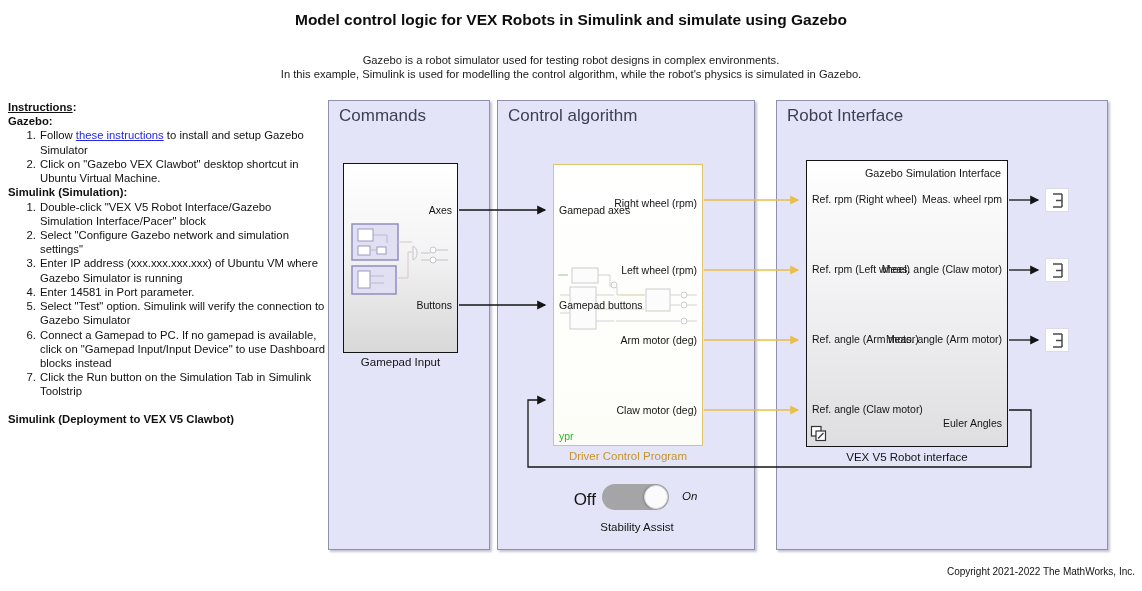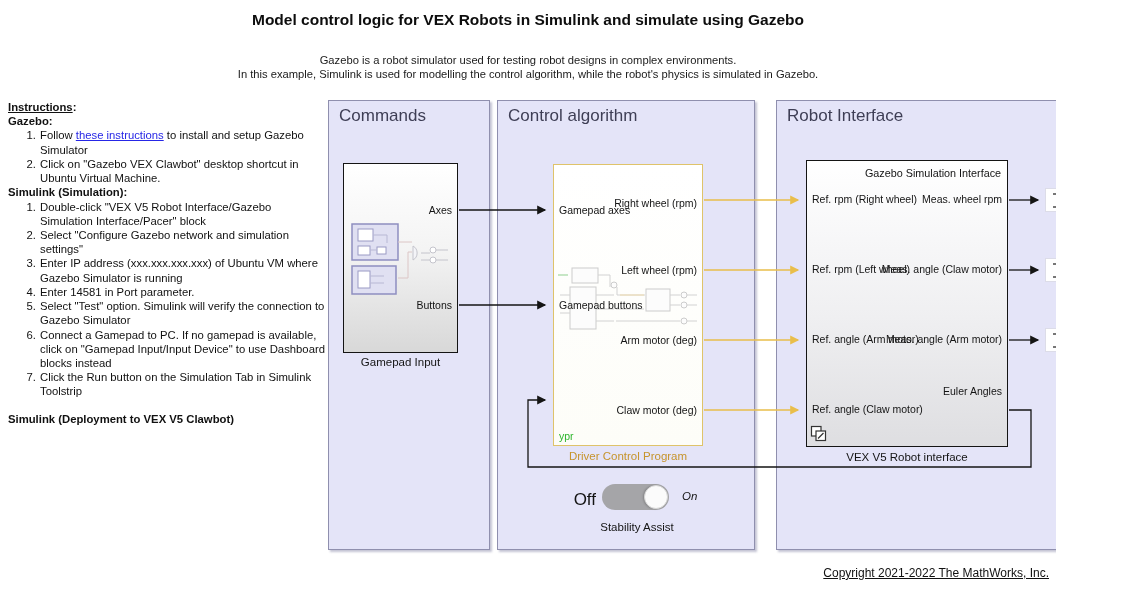--- a/index.html
+++ b/index.html
@@ -1,16 +1,16 @@
 <!DOCTYPE html>
 <html><head>
 <meta charset="utf-8">
 <style>
   html,body{margin:0;padding:0;background:#fff;font-family:"Liberation Sans",sans-serif;}
-  #canvas{position:relative;width:1056px;height:591px;background:#fff;overflow:hidden;}
+  #canvas{position:relative;width:1142px;height:591px;background:#fff;overflow:hidden;}
 
   .page-title{position:absolute;top:11px;left:0;width:100%;text-align:center;
     font-size:15.5px;font-weight:bold;color:#0d0d0d;}
   .subtitle{position:absolute;top:53px;left:0;width:100%;text-align:center;
     font-size:11.2px;color:#1a1a1a;line-height:14px;}
 
   .instructions{position:absolute;left:8px;top:100px;width:318px;
     font-size:11.3px;line-height:1.26;color:#111;}
   .instructions .b{font-weight:bold;}
   .instructions .u{text-decoration:underline;}
@@ -50,21 +50,21 @@
   
   .tgl-off{position:absolute;left:556px;top:490px;width:40px;text-align:right;font-size:17px;color:#141414;}
   .tgl-on{position:absolute;left:682px;top:490px;font-size:11.5px;color:#141414;font-style:italic;}
   .tgl-pill{position:absolute;left:602px;top:484px;width:67px;height:26px;border-radius:13px;
     background:#a5a5a8;cursor:pointer;}
   .tgl-knob{position:absolute;right:1px;top:1px;width:24px;height:24px;border-radius:50%;
     background:#fbfbfb;border:1px solid #d6d6d6;box-sizing:border-box;box-shadow:-1px 0 2px rgba(0,0,0,.2);}
   .tgl-caption{position:absolute;left:570px;top:521px;width:134px;text-align:center;
     font-size:11.5px;color:#141414;}
 
-  .copyright{position:absolute;right:7px;top:566px;font-size:12px;color:#111;text-decoration:underline;}
+  .copyright{position:absolute;right:7px;top:566px;font-size:10px;color:#111;}
 
   .lines{position:absolute;left:0;top:0;pointer-events:none;}
   .inner-icon{position:absolute;pointer-events:none;}
   .variant-badge{position:absolute;left:3px;bottom:4px;}
 </style>
 </head>
 <body>
 
 <div id="canvas">
 
@@ -161,21 +161,21 @@
 
   <div class="block" id="vex-block">
     <div class="vex-header">Gazebo Simulation Interface</div>
     <span class="port left" style="top:32px;">Ref. rpm (Right wheel)</span>
     <span class="port right" style="top:32px;">Meas. wheel rpm</span>
     <span class="port left" style="top:102px;">Ref. rpm (Left wheel)</span>
     <span class="port right" style="top:102px;">Meas. angle (Claw motor)</span>
     <span class="port left" style="top:172px;">Ref. angle (Arm motor)</span>
     <span class="port right" style="top:172px;">Meas. angle (Arm motor)</span>
     <span class="port left" style="top:242px;">Ref. angle (Claw motor)</span>
-    <span class="port right" style="top:224px;padding-left:32px;">Euler Angles</span>
+    <span class="port right" style="top:256px;padding-left:32px;">Euler Angles</span>
     <svg class="variant-badge" width="17" height="17" viewBox="0 0 17 17">
       <rect x="1.5" y="1.5" width="9.5" height="9.5" fill="#fff" stroke="#333" stroke-width="1.2"></rect>
       <rect x="6" y="6" width="9.5" height="9.5" fill="#fff" stroke="#333" stroke-width="1.2"></rect>
       <path d="M8 13.5 L13.5 8" stroke="#333" stroke-width="1.2" fill="none"></path>
     </svg>
   </div>
   <div class="caption" style="left:820px;top:451px;width:174px;">VEX V5 Robot interface</div>
 
   <div class="terminator" style="top:188px;">
     <svg width="15" height="17" viewBox="0 0 15 17">

